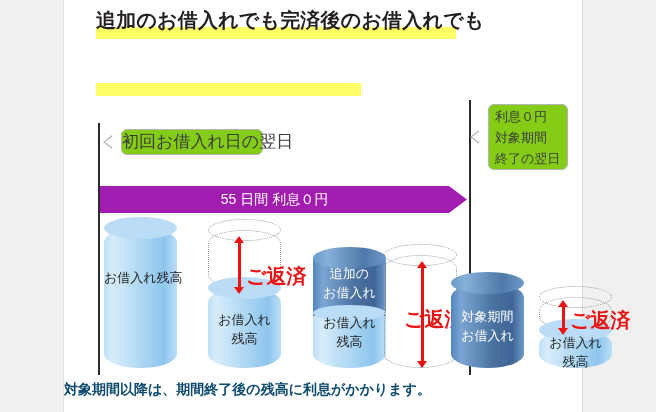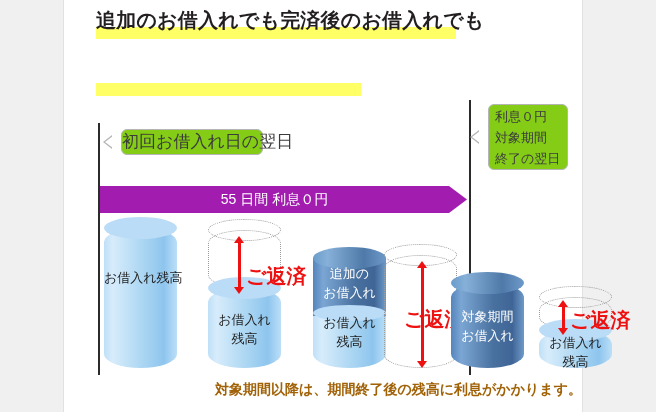--- a/index.html
+++ b/index.html
@@ -248,24 +248,24 @@
     color: #ee1111;
     font-size: 20px;
     font-weight: 700;
     white-space: nowrap;
   }
 
   
   .footer-note {
     position: absolute;
     left: 0; right: 0; top: 381px;
-    text-align: right;
+    text-align: left;
     font-size: 14px;
     font-weight: 700;
-    color: #a16207;
+    color: #0c4a6e;
     white-space: nowrap;
   }
 </style>
 </head>
 <body>
 
 <div id="root">
   <div class="card">
 
     <div class="hl-mark-1"></div>

